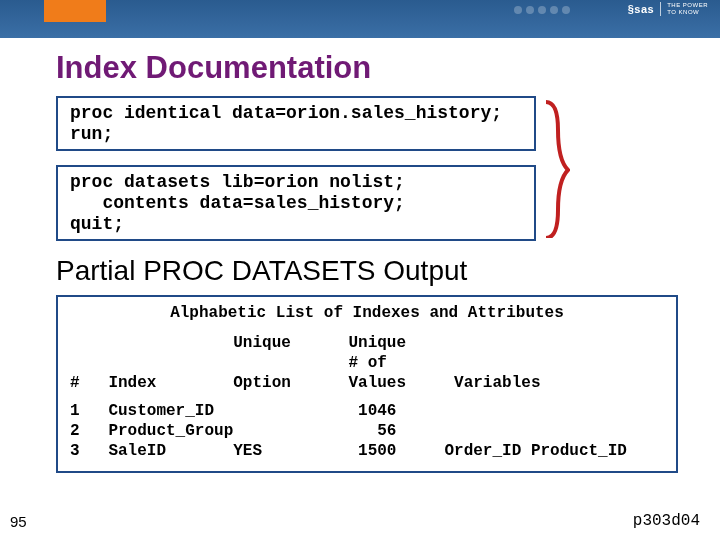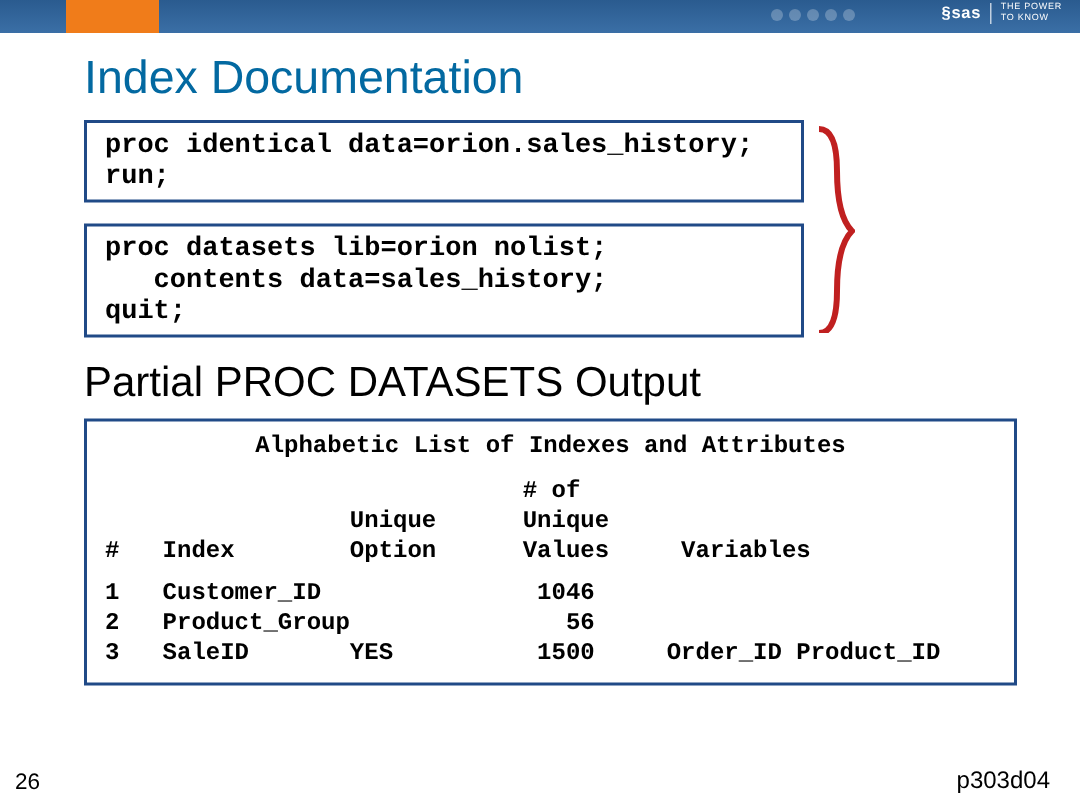--- a/index.html
+++ b/index.html
@@ -6,21 +6,21 @@
   body {
     width: 720px;
     height: 540px;
     background: #fff;
     font-family: Arial, Helvetica, sans-serif;
     position: relative;
     overflow: hidden;
   }
   .topbar {
     width: 720px;
-    height: 22px;
+    height: 38px;
     background: linear-gradient(to bottom, #2a5b8f, #3b6fa6);
     position: relative;
   }
   .orange-block {
     position: absolute;
     left: 44px;
     top: 0;
     width: 62px;
     height: 22px;
     background: #f07c1a;
@@ -46,22 +46,22 @@
     font-weight: bold;
     letter-spacing: 0.5px;
     display: flex;
     align-items: center;
     gap: 6px;
   }
   .saslogo .sep { width:1px; height:14px; background:rgba(255,255,255,0.7); }
   .saslogo .tag { font-size:6px; line-height:7px; font-weight:normal; }
   .title {
     font-size: 31px;
-    font-weight: normal;
-    color: #0369a1;
+    font-weight: bold;
+    color: #701a75;
     margin: 12px 0 10px 56px;
   }
   .code-wrap {
     position: relative;
     margin-left: 56px;
     width: 620px;
   }
   .codebox {
     border: 2px solid #204a87;
     padding: 5px 12px;
@@ -108,20 +108,21 @@
     position: absolute;
     left: 10px;
     bottom: 10px;
     font-size: 15px;
   }
   .ref {
     position: absolute;
     right: 20px;
     bottom: 10px;
     font-size: 16px;
+    font-family: Liberation Mono, monospace;
   }
 </style>
 </head>
 <body>
 
 <div class="topbar">
   <div class="orange-block"></div>
   <div class="dots">
     <span></span>
       <span></span>
@@ -150,23 +151,23 @@
   <svg class="brace" width="28" height="140">
     <path d="M4 2 Q16 2 16 30 Q16 60 26 70 Q16 80 16 110 Q16 138 4 138" fill="none" stroke="#c02020" stroke-width="4"></path>
   </svg>
 
 </div>
 
 <div class="partial">Partial PROC DATASETS Output</div>
 
 <div class="outbox">
   <div class="out-title">Alphabetic List of Indexes and Attributes</div>
+  <div class="out-row">                 Unique      Unique</div>
   <div class="out-row">                             # of</div>
-  <div class="out-row">                 Unique      Unique</div>
   <div class="out-row">#   Index        Option      Values     Variables</div>
   <div style="height:8px"></div>
   <div class="out-row">1   Customer_ID               1046</div>
   <div class="out-row">2   Product_Group               56</div>
   <div class="out-row">3   SaleID       YES          1500     Order_ID Product_ID</div>
 </div>
 
-<div class="page-num">26</div>
+<div class="page-num">95</div>
 <div class="ref">p303d04</div>
 
 </body></html>

